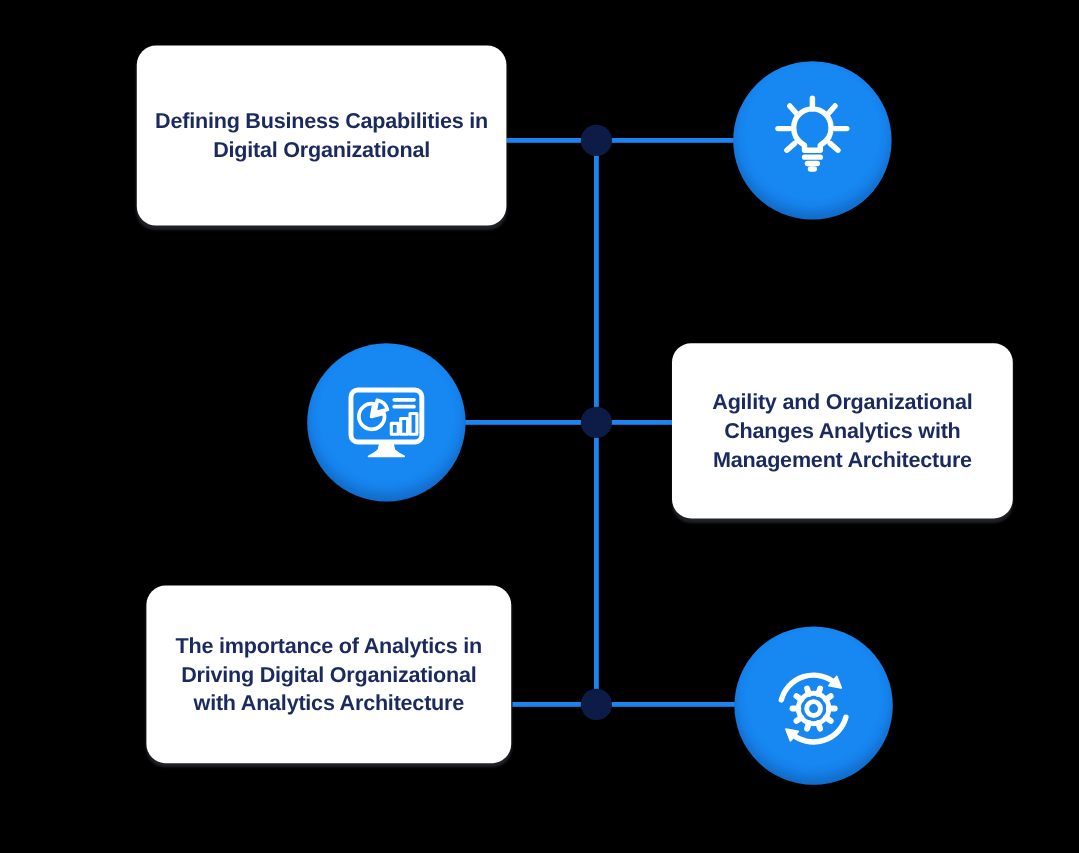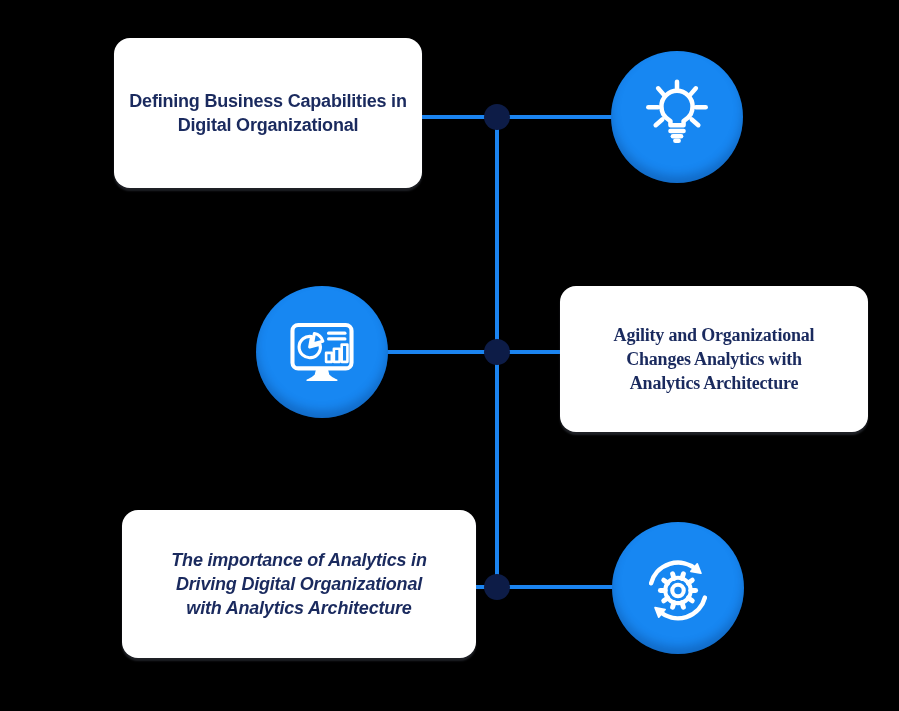--- a/index.html
+++ b/index.html
@@ -33,22 +33,22 @@
   .d2{left:484px;top:339px;}
   .d3{left:484px;top:574px;}
   .card{
     position:absolute;
     background:var(--card-bg);
     border-radius:16px;
     display:flex;align-items:center;justify-content:center;
     box-shadow:0 3px 2px rgba(110,120,135,0.28);
   }
   .card1{left:114px;top:38px;width:308px;height:150px;}
-  .card2{left:560px;top:286px;width:308px;height:146px;font-family:Liberation Serif, serif;}
-  .card3{left:122px;top:510px;width:354px;height:148px;font-style:italic;}
+  .card2{left:560px;top:286px;width:284px;height:146px;}
+  .card3{left:122px;top:488px;width:304px;height:148px;}
   .card-text{
     width:100%;
     text-align:center;
     color:var(--card-text);
     font-weight:bold;
     font-size:18px;
     line-height:24px;
     letter-spacing:-0.2px;
   }
   .card-text .line{white-space:nowrap;}
@@ -124,21 +124,21 @@
 
         <path d="M44,70 L42,78 C38,82 35,83 32,84.5 L68,84.5 C65,83 62,82 58,78 L56,70 Z" fill="#ffffff" stroke-width="2"></path>
       </g>
     </svg>
   </div>
 
   <section class="card card2">
     <div class="card-text">
       <div class="line">Agility and Organizational</div>
       <div class="line">Changes Analytics with</div>
-      <div class="line">Analytics Architecture</div>
+      <div class="line">Management Architecture</div>
     </div>
   </section>
 
   <section class="card card3">
     <div class="card-text">
       <div class="line">The importance of Analytics in</div>
       <div class="line">Driving Digital Organizational</div>
       <div class="line">with Analytics Architecture</div>
     </div>
   </section>

